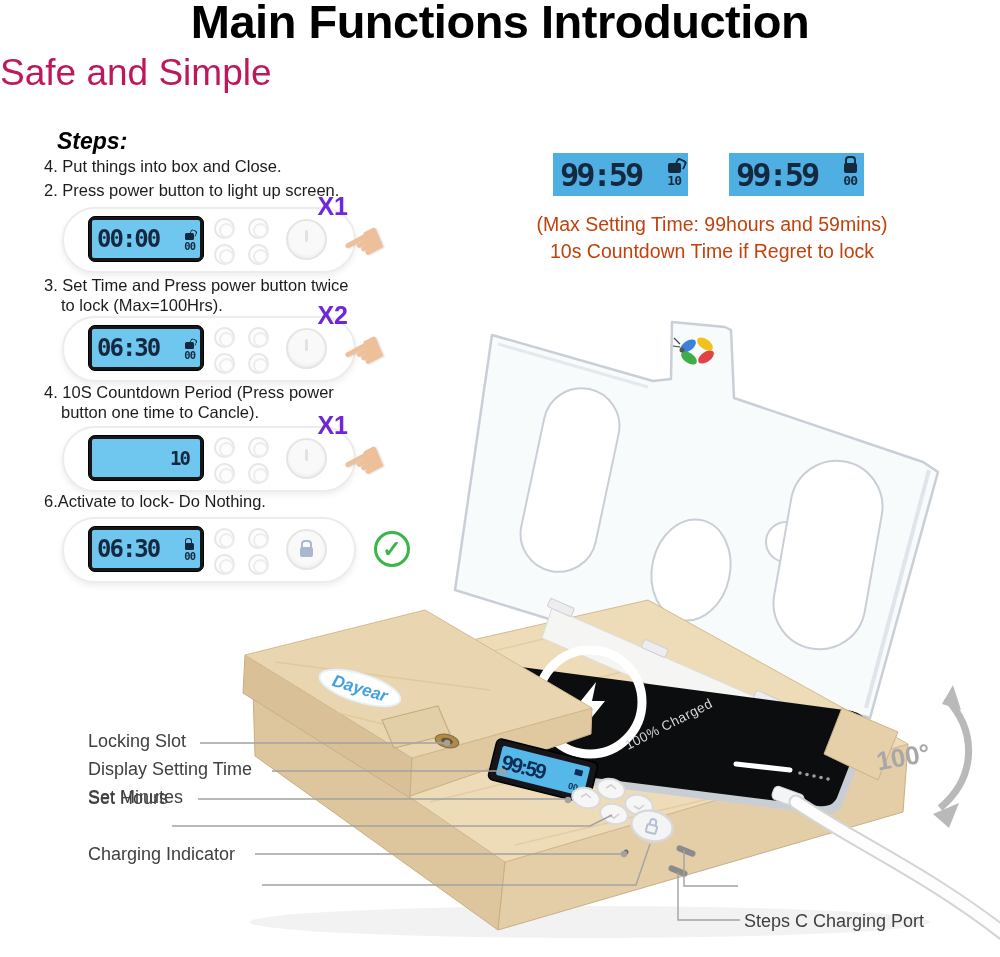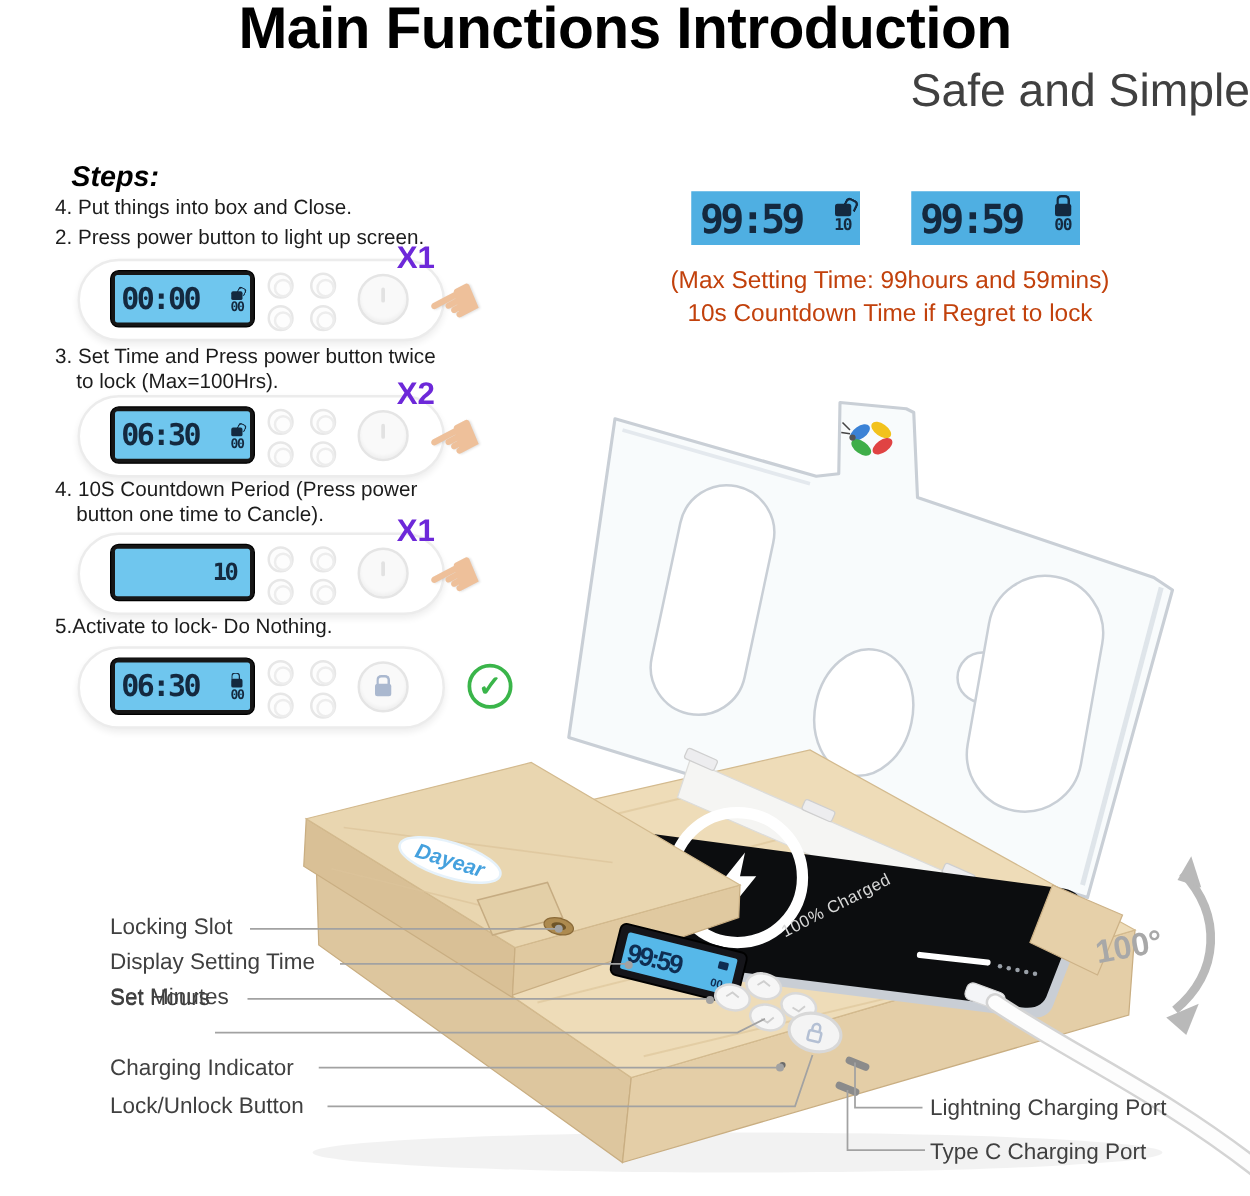--- a/index.html
+++ b/index.html
@@ -3,21 +3,21 @@
 <meta charset="utf-8">
 <style>
   html,body{margin:0;padding:0;background:#fff;}
   .canvas{position:relative;width:1000px;height:957px;background:#fff;overflow:hidden;
           font-family:"Liberation Sans",sans-serif;color:#111;}
   .abs{position:absolute;}
 
   
   .title{left:0;right:0;top:-6px;text-align:center;font-size:47px;font-weight:bold;
          letter-spacing:-0.5px;color:#000;}
-  .subtitle{left:0;right:0;top:52px;text-align:right;font-size:37px;color:#404040;}
+  .subtitle{left:0;right:0;top:52px;text-align:left;font-size:37px;color:#be185d;}
 
   
   .steps-heading{left:57px;top:128px;font-size:23px;font-weight:bold;color:#000;font-style:italic;}
   .step{left:44px;width:348px;font-size:16.5px;line-height:19.5px;color:#1c1c1c;
         white-space:pre-line;padding-left:17px;text-indent:-17px;}
 
   
   .pill{left:62px;width:290px;height:62px;background:#fff;border:2px solid #ececec;
         border-radius:33px;box-shadow:0 3px 6px rgba(0,0,0,0.07);}
   .pill .lcd{position:absolute;left:24px;top:7px;width:116px;height:46px;background:#161616;
@@ -88,21 +88,21 @@
   <div class="abs title">Main Functions Introduction</div>
   <div class="abs subtitle">Safe and Simple</div>
 
   <div class="abs steps-heading">Steps:</div>
   <div class="abs step" style="top:157px">4. Put things into box and Close.</div>
   <div class="abs step" style="top:181px">2. Press power button to light up screen.</div>
   <div class="abs step" style="top:276px">3.  Set Time and Press power button twice
 to lock (Max=100Hrs).</div>
   <div class="abs step" style="top:383px">4. 10S Countdown Period (Press power
 button one time to Cancle).</div>
-  <div class="abs step" style="top:492px">5.Activate to lock- Do Nothing.</div>
+  <div class="abs step" style="top:492px">6.Activate to lock- Do Nothing.</div>
 
   <div class="abs pill" style="top:207px">
     <div class="lcd">
       <div class="lcd-screen">
         <span class="lcd-time">00:00</span>
         <span class="lcd-side">
           <span class="mlock unlocked"></span>
           <span class="lcd-sub">00</span>
         </span>
       </div>
@@ -328,17 +328,15 @@
       <circle cx="568" cy="800" r="3.2"></circle>
       <circle cx="624" cy="854" r="3.2"></circle>
     </g>
   </svg>
 
   <div class="abs lbl lblL" style="top:731px">Locking Slot</div>
   <div class="abs lbl lblL" style="top:759px">Display Setting Time</div>
   <div class="abs lbl lblL" style="top:787px">Set Minutes</div>
   <div class="abs lbl lblL" style="top:788px">Set Hours</div>
   <div class="abs lbl lblL" style="top:844px">Charging Indicator</div>
-  <div class="abs lbl lblL" style="top:874px">Lock/Unlock Button</div>
-  <div class="abs lbl lblR" style="top:876px">Lightning Charging Port</div>
-  <div class="abs lbl lblR" style="top:911px">Type C Charging Port</div>
+  <div class="abs lbl lblR" style="top:911px">Steps C Charging Port</div>
 
 </div>
 
 </body></html>

